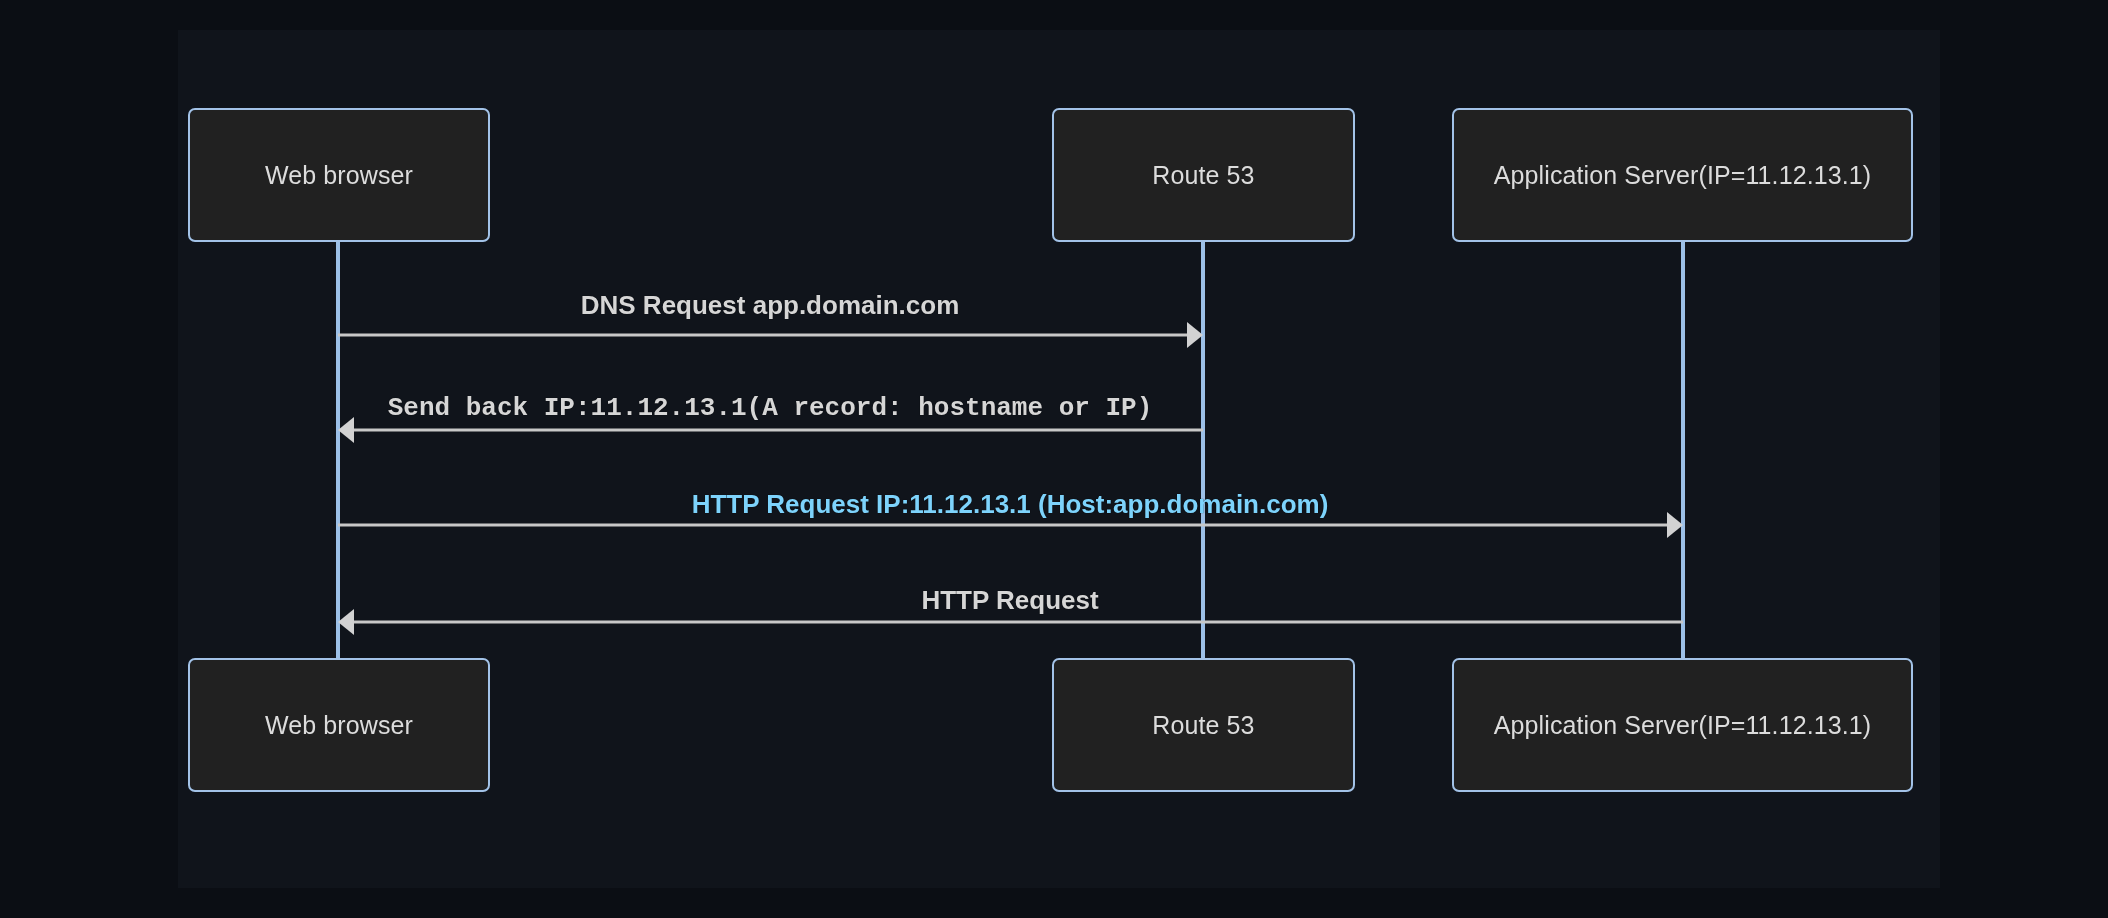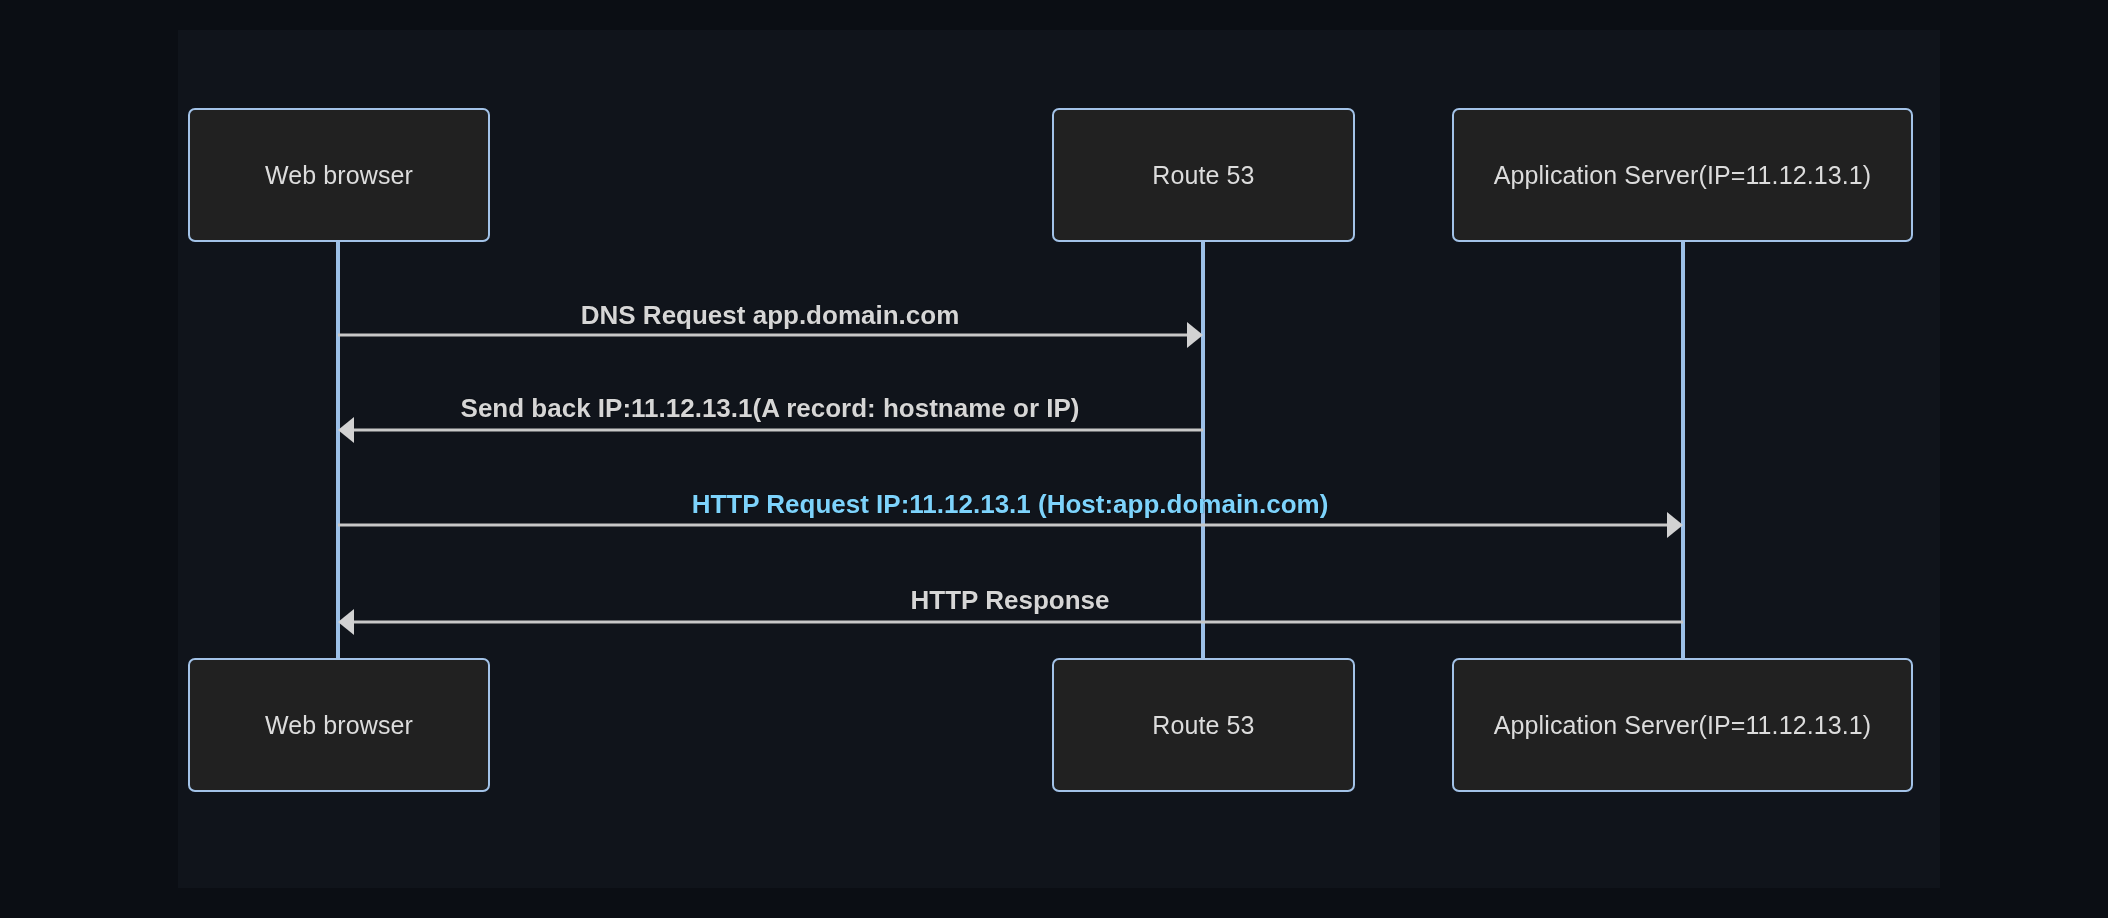--- a/index.html
+++ b/index.html
@@ -113,18 +113,18 @@
   <div class="participant" id="p-bot-0" style="left: 188px; top: 658px; width: 302px; height: 134px; background: rgb(33, 33, 33); border-color: rgb(163, 195, 232); color: rgb(220, 220, 220);">
     <span>Web browser</span>
   </div>
   <div class="participant" id="p-bot-1" style="left: 1052px; top: 658px; width: 303px; height: 134px; background: rgb(33, 33, 33); border-color: rgb(163, 195, 232); color: rgb(220, 220, 220);">
     <span>Route 53</span>
   </div>
   <div class="participant" id="p-bot-2" style="left: 1452px; top: 658px; width: 461px; height: 134px; background: rgb(33, 33, 33); border-color: rgb(163, 195, 232); color: rgb(220, 220, 220);">
     <span>Application Server(IP=11.12.13.1)</span>
   </div>
 
-  <div class="msg-label" id="m-label-0" style="left: 770px; top: 300px; color: rgb(214, 214, 214);">DNS Request app.domain.com</div>
-  <div class="msg-label" id="m-label-1" style="left: 770px; top: 393px; color: rgb(214, 214, 214);">Send back IP:11.12.13.1(A record: hostname or IP)</div>
+  <div class="msg-label" id="m-label-0" style="left: 770px; top: 290px; color: rgb(214, 214, 214);">DNS Request app.domain.com</div>
+  <div class="msg-label" id="m-label-1" style="left: 770px; top: 393px; color: rgb(214, 214, 214); font-family: Liberation Mono, monospace;">Send back IP:11.12.13.1(A record: hostname or IP)</div>
   <div class="msg-label" id="m-label-2" style="left: 1010px; top: 489px; color: #7dd3fc;">HTTP Request IP:11.12.13.1 (Host:app.domain.com)</div>
-  <div class="msg-label" id="m-label-3" style="left: 1010px; top: 585px; color: rgb(214, 214, 214);">HTTP Response</div>
+  <div class="msg-label" id="m-label-3" style="left: 1010px; top: 585px; color: rgb(214, 214, 214);">HTTP Request</div>
 
 </div>
 
 </body></html>

